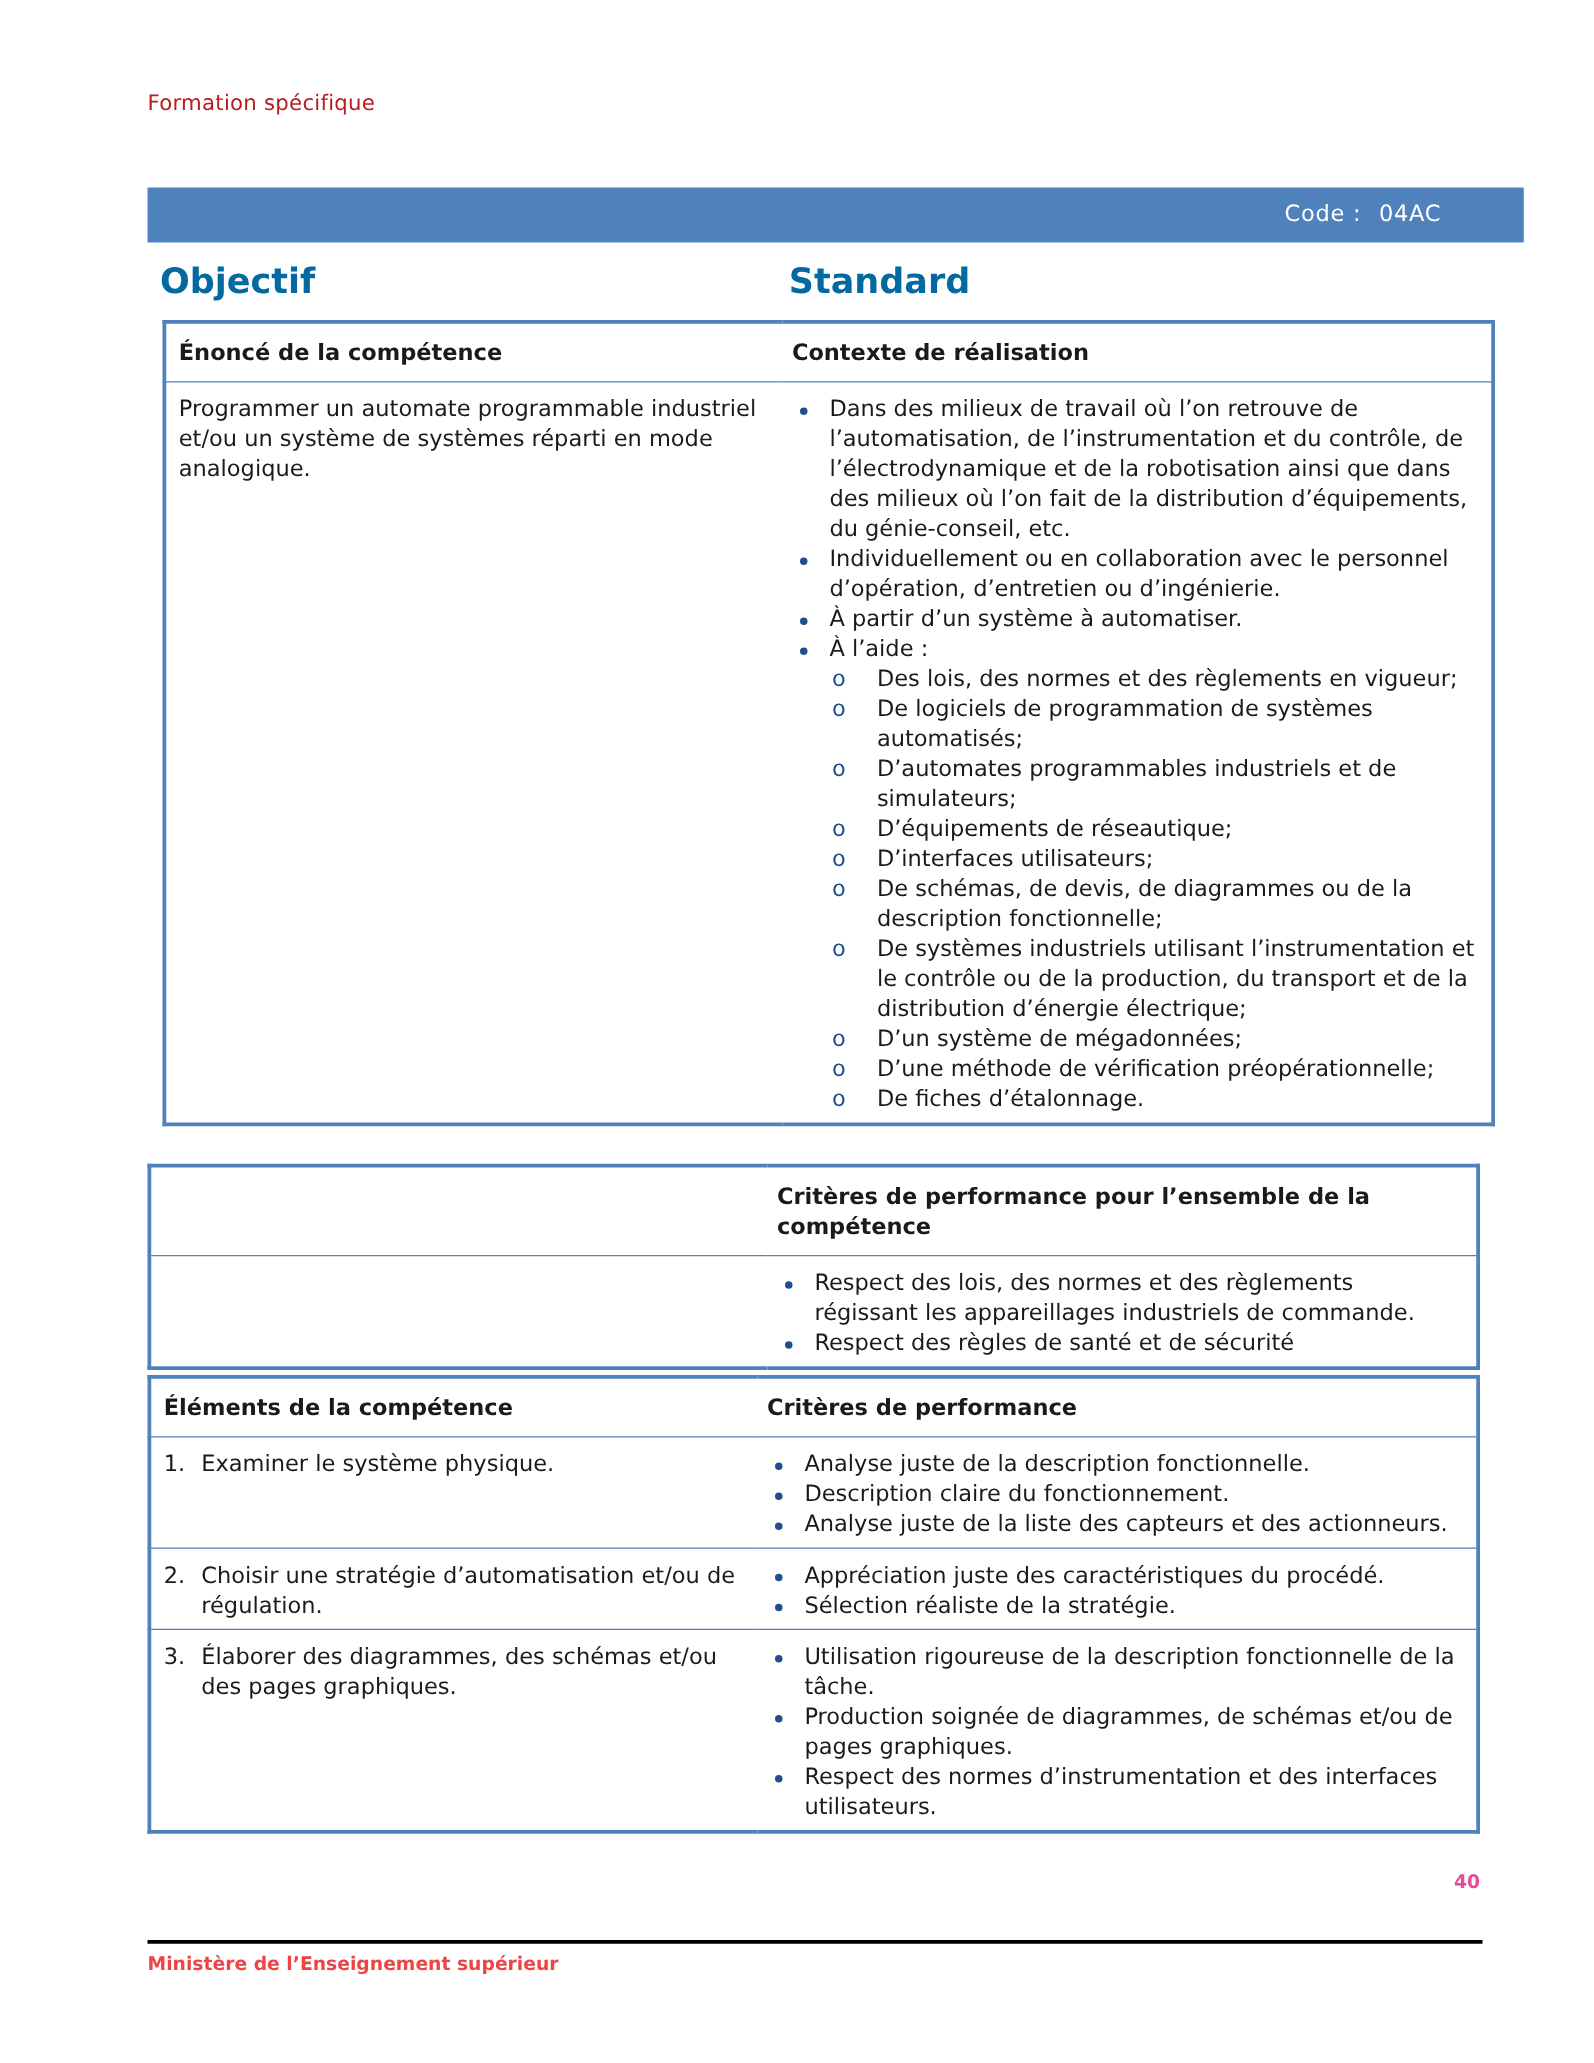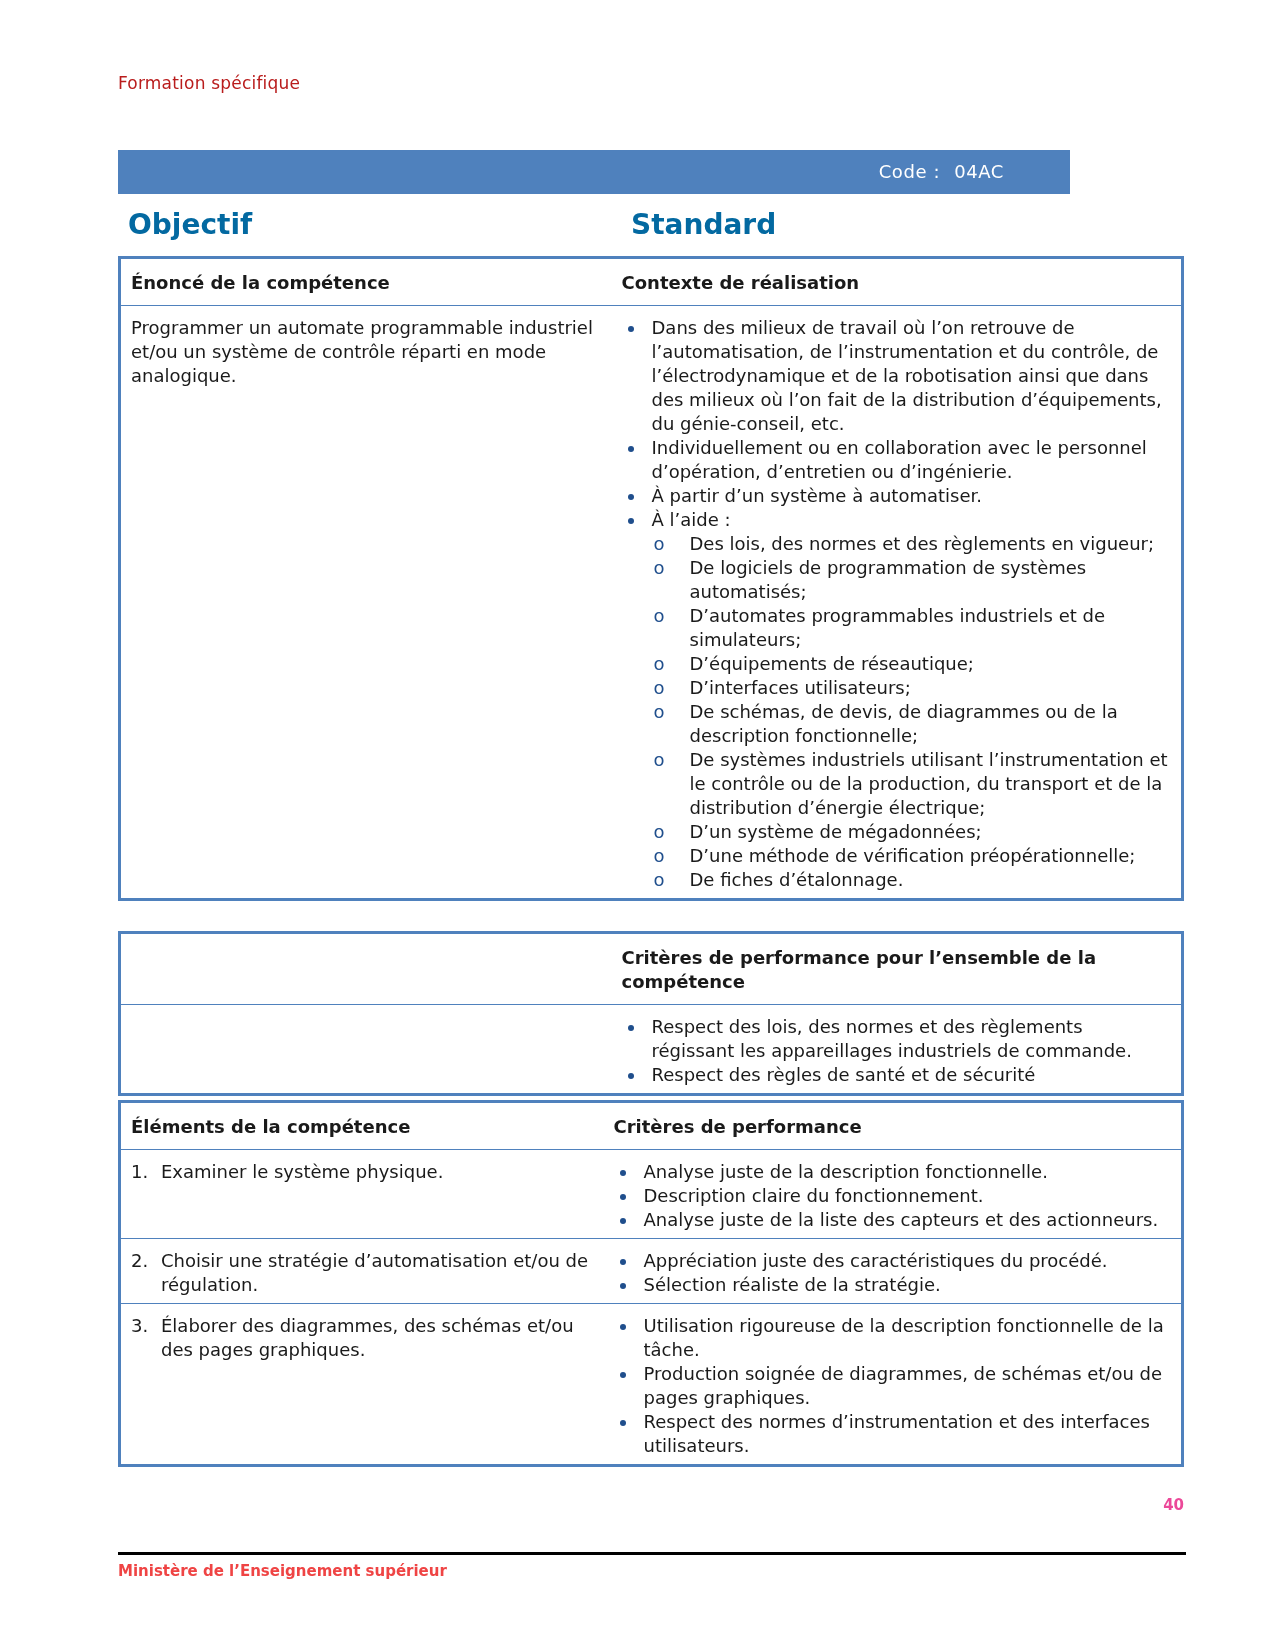--- a/index.html
+++ b/index.html
@@ -1,21 +1,21 @@
 <!DOCTYPE html>
 <html><head>
 <meta charset="utf-8">
 <style>
   * { box-sizing: border-box; margin: 0; padding: 0; }
   html, body { width: 1275px; height: 1650px; background: #ffffff; }
   body { position: relative; font-family: "DejaVu Sans", sans-serif; color: #1a1a1a; overflow: hidden; }
 
   .running-head { position: absolute; left: 118px; top: 73px; font-size: 17px; color: #b91c1c; letter-spacing: 0.2px; }
 
-  .code-bar { position: absolute; left: 118px; top: 150px; width: 952px; height: 44px; background: #4f81bd; }
+  .code-bar { position: absolute; left: 118px; top: 150px; width: 1101px; height: 44px; background: #4f81bd; }
   .code-bar .code { position: absolute; right: 66px; top: 11px; color: #ffffff; font-size: 18px; letter-spacing: 0.6px; }
   .code-bar .code .lbl { margin-right: 14px; }
 
   .sec-title { position: absolute; top: 208px; font-size: 28px; font-weight: bold; color: #0369a1; }
   .sec-objectif { left: 128px; }
   .sec-standard { left: 631px; }
 
   table.grid { position: absolute; left: 118px; width: 1066px; border-collapse: collapse; border: 3px solid #4f81bd; font-size: 18px; line-height: 24px; }
   table.grid td { vertical-align: top; border-top: 1px solid #4f81bd; }
   table.grid tr:first-child td { border-top: none; }
@@ -27,21 +27,21 @@
   ul.b > li { position: relative; padding-left: 30px; }
   ul.b > li::before { content: ""; position: absolute; left: 6px; top: 10px; width: 6px; height: 6px; border-radius: 50%; background: #1f4e8c; }
   ul.o { list-style: none; margin-left: 0; }
   ul.o > li { position: relative; padding-left: 38px; }
   ul.o > li .ob { position: absolute; left: 2px; top: 0; color: #1f4e8c; }
 
   ol.n { list-style: none; }
   ol.n > li { position: relative; padding-left: 30px; }
   ol.n > li .num { position: absolute; left: 0; top: 0; }
 
-  #t1 { top: 256px; }
+  #t1 { top: 256px; margin-left: 12px; }
   #t2 { top: 931px; }
   #t3 { top: 1100px; }
   #t3 td.left { width: 486px; }
 
   .footer-rule { position: absolute; left: 118px; top: 1552px; width: 1068px; height: 3px; background: #000; }
   .footer-left { position: absolute; left: 118px; top: 1562px; font-size: 15px; font-weight: bold; color: #ef4444; }
   .footer-right { position: absolute; right: 91px; top: 1496px; font-size: 15px; font-weight: bold; color: #ec4899; }
 </style>
 </head>
 <body>
@@ -57,21 +57,21 @@
 <div class="sec-title sec-objectif">Objectif</div>
 <div class="sec-title sec-standard">Standard</div>
 
 <table class="grid" id="t1">
   <tbody>
       <tr>
     <td class="left hdr">Énoncé de la compétence</td>
     <td class="right hdr">Contexte de réalisation</td>
   </tr>
   <tr>
-    <td class="left">Programmer un automate programmable industriel et/ou un système de contrôle réparti en mode analogique.</td>
+    <td class="left">Programmer un automate programmable industriel et/ou un système de systèmes réparti en mode analogique.</td>
     <td class="right">
       <ul class="b">
         <li><span>Dans des milieux de travail où l’on retrouve de l’automatisation, de l’instrumentation et du contrôle, de l’électrodynamique et de la robotisation ainsi que dans des milieux où l’on fait de la distribution d’équipements, du génie-conseil, etc.</span></li>
         <li><span>Individuellement ou en collaboration avec le personnel d’opération, d’entretien ou d’ingénierie.</span></li>
         <li><span>À partir d’un système à automatiser.</span></li>
         <li><span>À l’aide :</span>
           <ul class="o">
             <li><span class="ob">o</span><span>Des lois, des normes et des règlements en vigueur;</span></li>
             <li><span class="ob">o</span><span>De logiciels de programmation de systèmes automatisés;</span></li>
             <li><span class="ob">o</span><span>D’automates programmables industriels et de simulateurs;</span></li>

